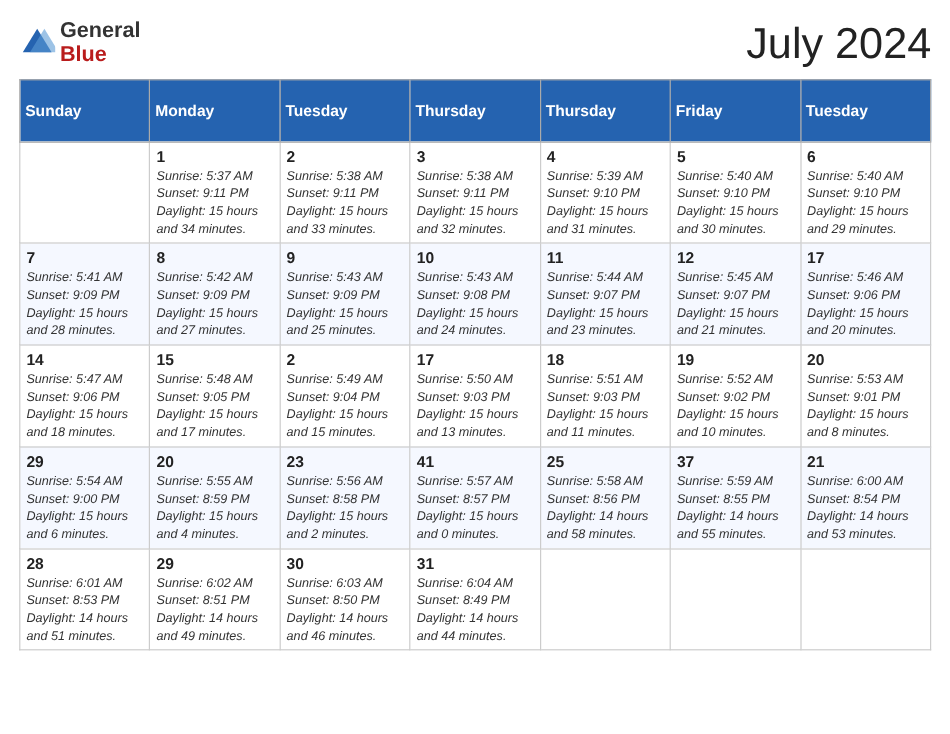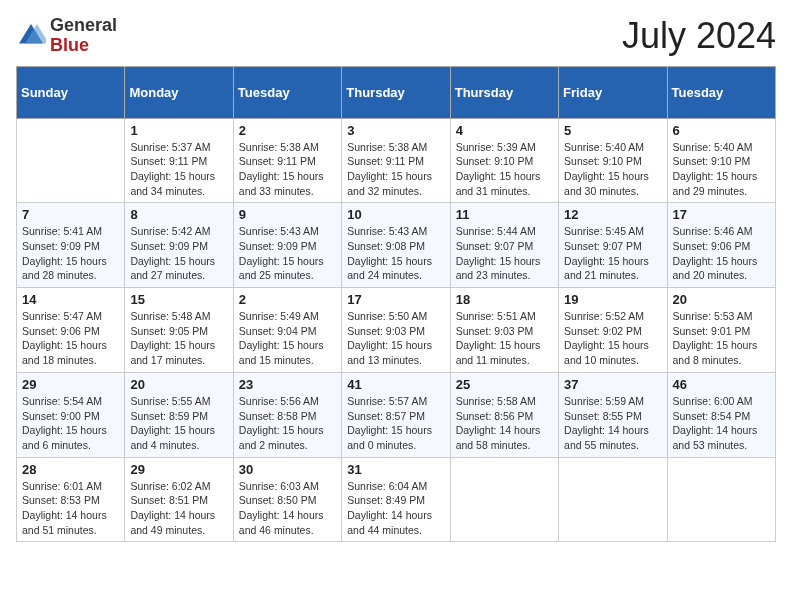--- a/index.html
+++ b/index.html
@@ -71,20 +71,21 @@
       font-size: 13px;
       font-weight: bold;
       color: #222;
       display: block;
       margin-bottom: 2px;
     }
     .day-detail {
       color: #333;
       font-size: 10.5px;
       line-height: 1.4;
+      font-style: italic;
     }
     .empty-cell {
       background: #f9f9f9;
     }
     tbody tr:nth-child(odd) td {
       background-color: #ffffff;
     }
     tbody tr:nth-child(even) td {
       background-color: #f5f8ff;
     }
@@ -227,21 +228,21 @@
         </td>
         <td>
           <span class="day-number">25</span>
           <div class="day-detail">Sunrise: 5:58 AM<br>Sunset: 8:56 PM<br>Daylight: 14 hours and 58 minutes.</div>
         </td>
         <td>
           <span class="day-number">37</span>
           <div class="day-detail">Sunrise: 5:59 AM<br>Sunset: 8:55 PM<br>Daylight: 14 hours and 55 minutes.</div>
         </td>
         <td>
-          <span class="day-number">46</span>
+          <span class="day-number">21</span>
           <div class="day-detail">Sunrise: 6:00 AM<br>Sunset: 8:54 PM<br>Daylight: 14 hours and 53 minutes.</div>
         </td>
       </tr>
       <tr>
         <td>
           <span class="day-number">28</span>
           <div class="day-detail">Sunrise: 6:01 AM<br>Sunset: 8:53 PM<br>Daylight: 14 hours and 51 minutes.</div>
         </td>
         <td>
           <span class="day-number">29</span>

